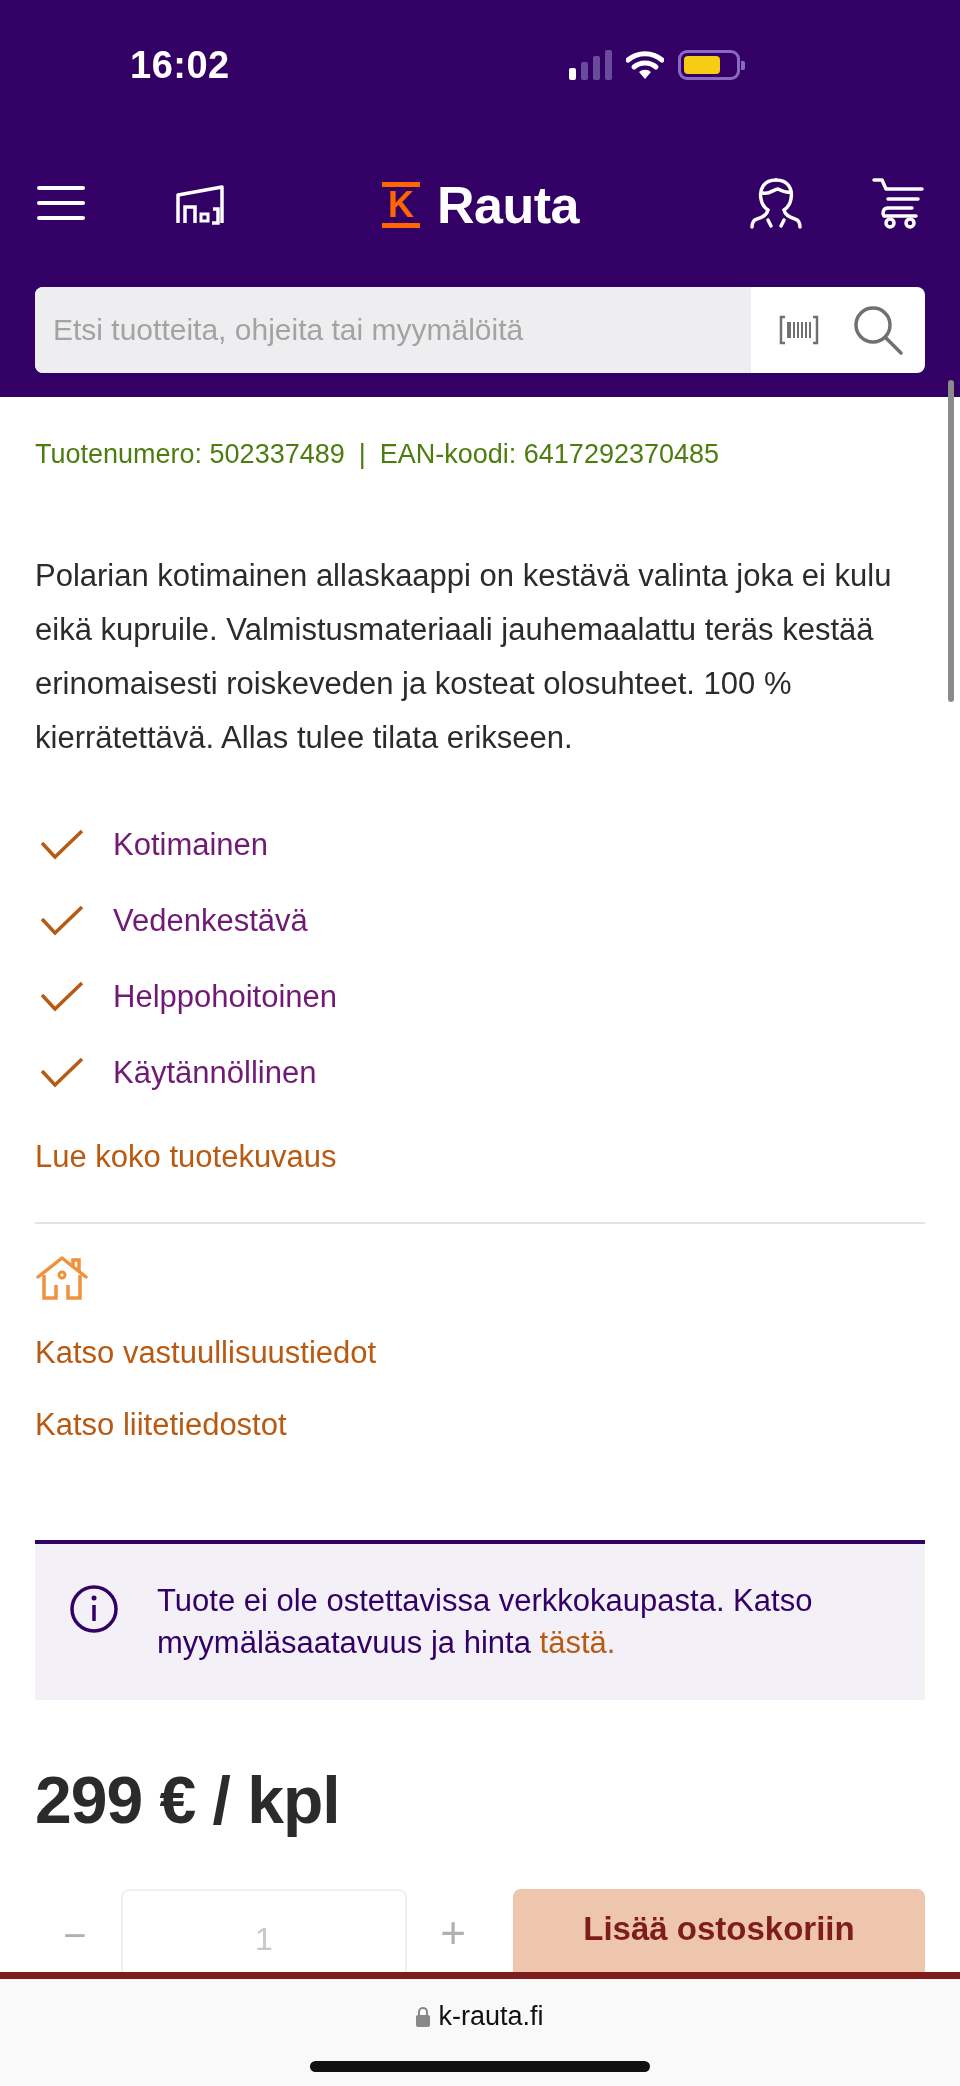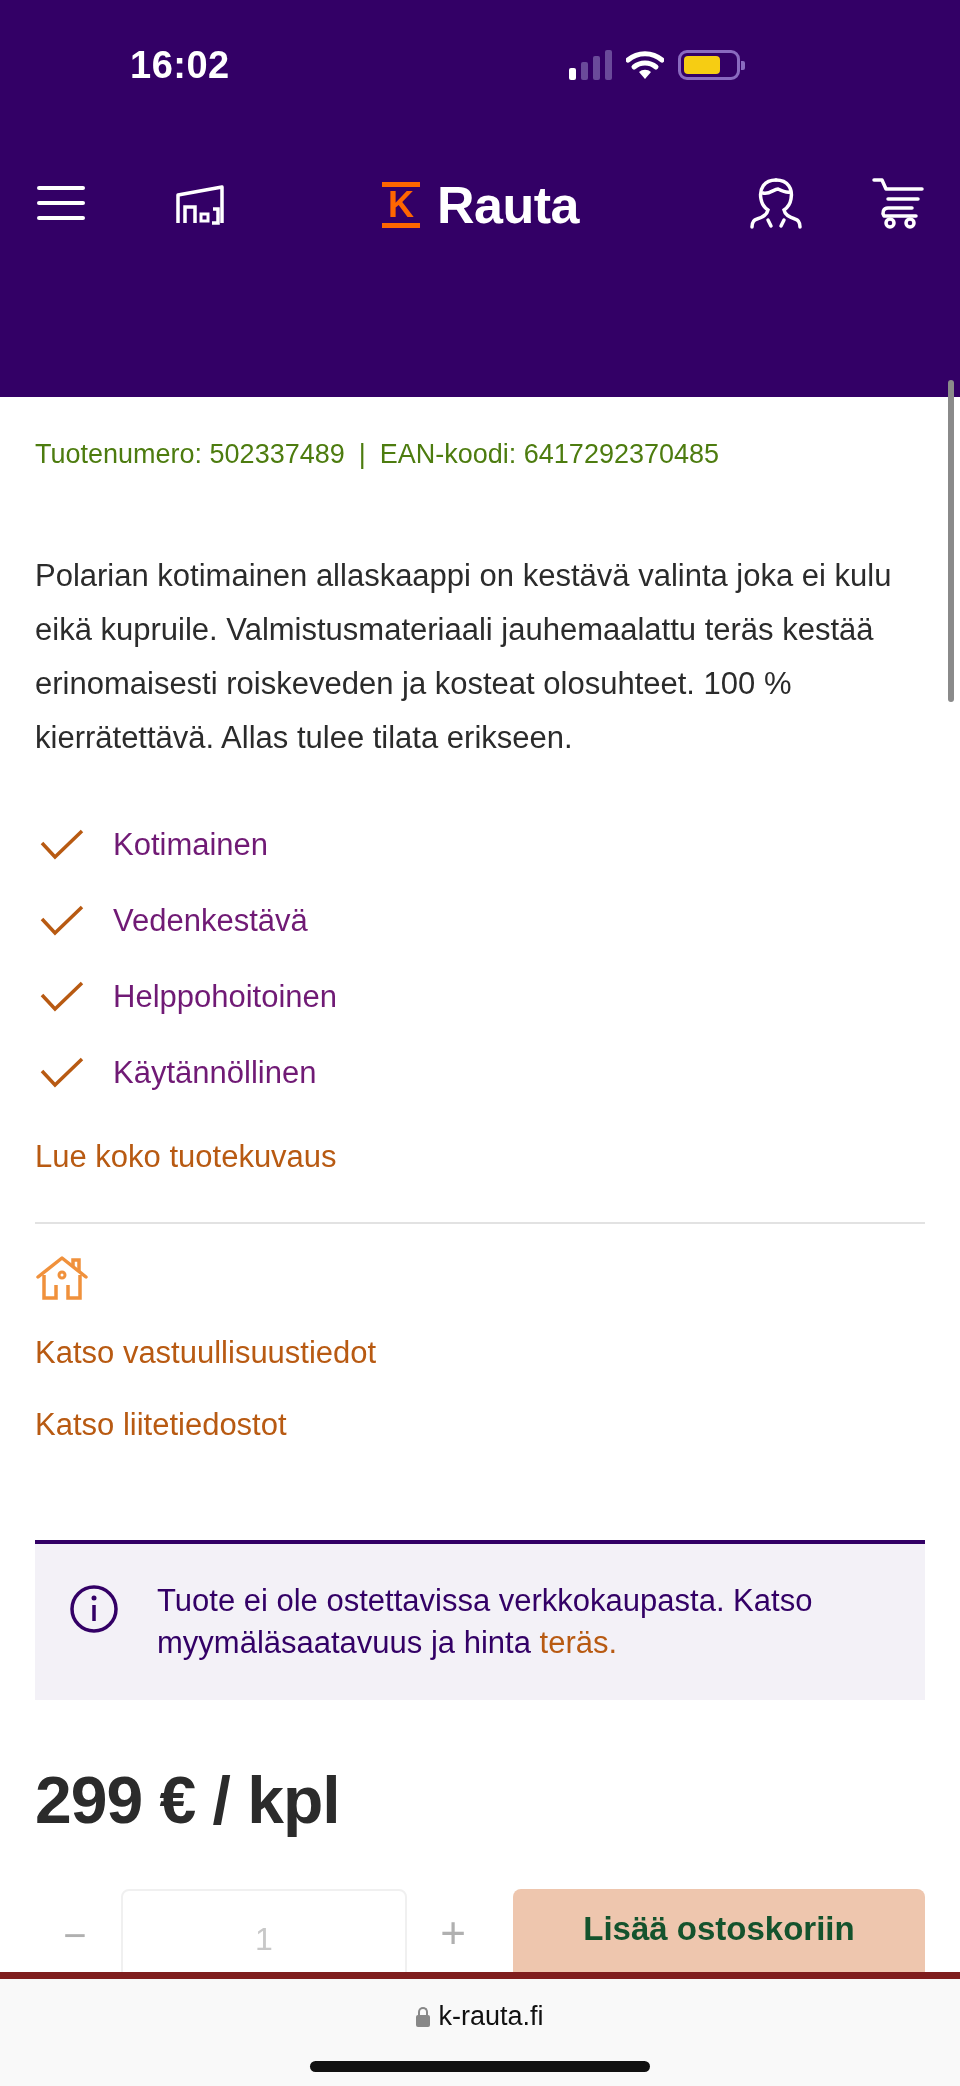--- a/index.html
+++ b/index.html
@@ -55,21 +55,21 @@
     .notice .info-icon { position: absolute; left: 34px; top: 40px; width: 50px; height: 50px; }
     .notice .text { position: absolute; left: 122px; top: 36px; width: 740px; font-size: 31px; line-height: 42px; color: #330066; }
     .notice .text a { color: #b85a12; text-decoration: none; cursor: pointer; }
 
     .price { position: absolute; top: 1365px; left: 0; font-size: 66px; font-weight: bold; color: #2b2b2b; letter-spacing: -1px; }
 
     .buy-row { position: absolute; top: 1492px; left: 0; width: 890px; height: 100px; }
     .qty-minus { position: absolute; left: 20px; top: 26px; width: 40px; height: 40px; font-size: 40px; line-height: 40px; color: #b0b0b0; text-align: center; cursor: pointer; }
     .qty-input { position: absolute; left: 86px; top: 0; width: 286px; height: 100px; border: 2px solid #f0f0f0; border-radius: 8px; text-align: center; font-size: 32px; color: #c8c8c8; font-family: "Liberation Sans", sans-serif; background: #fff; outline: none; }
     .qty-plus { position: absolute; left: 396px; top: 22px; width: 44px; height: 44px; font-size: 44px; line-height: 44px; color: #b0b0b0; text-align: center; cursor: pointer; }
-    .add-to-cart { position: absolute; left: 478px; top: 0; width: 412px; height: 100px; border: none; border-radius: 8px; background: #eec6ae; color: #14532d; font-size: 33px; font-weight: bold; font-family: "Liberation Sans", sans-serif; cursor: pointer; padding-bottom: 20px; }
+    .add-to-cart { position: absolute; left: 478px; top: 0; width: 412px; height: 100px; border: none; border-radius: 8px; background: #eec6ae; color: #7f1d1d; font-size: 33px; font-weight: bold; font-family: "Liberation Sans", sans-serif; cursor: pointer; padding-bottom: 20px; }
 
     
     .browser-bar { position: absolute; left: 0; top: 1972px; width: 960px; height: 114px; background: #f9f9f9; border-top: 7px solid #7f1d1d; z-index: 7; }
     .url { position: absolute; top: 22px; left: 0; width: 960px; display: flex; justify-content: center; align-items: center; gap: 8px; font-size: 27px; color: #111; cursor: pointer; }
     .lock { width: 14px; height: 20px; position: relative; }
     .lock .shackle { position: absolute; left: 2px; top: 0; width: 10px; height: 10px; border: 2px solid #888; border-bottom: none; border-radius: 5px 5px 0 0; }
     .lock .body { position: absolute; left: 0; top: 8px; width: 14px; height: 12px; background: #888; border-radius: 2px; }
     .home-indicator { position: absolute; top: 82px; left: 310px; width: 340px; height: 11px; background: #111; border-radius: 6px; }
   </style>
 </head>
@@ -135,20 +135,43 @@
       <svg width="52" height="52" viewBox="0 0 52 52">
         <path d="M2 3 H10 L14 12 H50" stroke="#fff" stroke-width="3.5" fill="none" stroke-linecap="round" stroke-linejoin="round"></path>
         <path d="M16 22 H46" stroke="#fff" stroke-width="3.5" fill="none" stroke-linecap="round"></path>
         <path d="M40 31 H16 C11 31 10 36 12 39 H44" stroke="#fff" stroke-width="3.5" fill="none" stroke-linecap="round" stroke-linejoin="round"></path>
         <circle cx="18" cy="46" r="4" stroke="#fff" stroke-width="3.5" fill="none"></circle>
         <circle cx="38" cy="46" r="4" stroke="#fff" stroke-width="3.5" fill="none"></circle>
       </svg>
     </div>
   </nav>
 
+  <div class="search">
+    <input class="search-input" type="text" placeholder="Etsi tuotteita, ohjeita tai myymälöitä" style="">
+    <div class="search-actions">
+      <div class="search-btn">
+        <svg width="40" height="30" viewBox="0 0 40 30">
+          <path d="M6 2 H2 V28 H6" stroke="#707070" stroke-width="2.5" fill="none"></path>
+          <path d="M34 2 H38 V28 H34" stroke="#707070" stroke-width="2.5" fill="none"></path>
+          <rect x="8" y="7" width="4" height="16" fill="#707070"></rect>
+          <rect x="14" y="7" width="2" height="16" fill="#707070"></rect>
+          <rect x="18" y="7" width="2" height="16" fill="#707070"></rect>
+          <rect x="22" y="7" width="2" height="16" fill="#707070"></rect>
+          <rect x="26" y="7" width="2" height="16" fill="#707070"></rect>
+          <rect x="30" y="7" width="2" height="16" fill="#707070"></rect>
+        </svg>
+      </div>
+      <div class="search-btn">
+        <svg width="54" height="54" viewBox="0 0 54 54">
+          <circle cx="22" cy="22" r="17" stroke="#707070" stroke-width="3.5" fill="none"></circle>
+          <line x1="35" y1="35" x2="50" y2="50" stroke="#707070" stroke-width="3.5" stroke-linecap="round"></line>
+        </svg>
+      </div>
+    </div>
+  </div>
 </header>
 
 <div class="scrollbar"></div>
 
 <main class="content">
   <div class="title-fragment">
     <span style="left:8px"></span>
       <span style="left:18px"></span>
   </div>
 
@@ -199,21 +222,21 @@
   <a class="link" style="top:938px">Katso vastuullisuustiedot</a>
   <a class="link" style="top:1010px">Katso liitetiedostot</a>
 
   <div class="notice">
     <svg class="info-icon" viewBox="0 0 50 50">
       <circle cx="25" cy="25" r="22" stroke="#330066" stroke-width="3.5" fill="none"></circle>
       <circle cx="25" cy="14" r="2.5" fill="#330066"></circle>
       <line x1="25" y1="21" x2="25" y2="37" stroke="#330066" stroke-width="3.5"></line>
     </svg>
     <p class="text">
-      <span>Tuote ei ole ostettavissa verkkokaupasta. Katso myymäläsaatavuus ja hinta </span><a>teräs.</a>
+      <span>Tuote ei ole ostettavissa verkkokaupasta. Katso myymäläsaatavuus ja hinta </span><a>tästä.</a>
     </p>
   </div>
 
   <div class="price">299 € / kpl</div>
 
   <div class="buy-row">
     <div class="qty-minus">−</div>
     <input class="qty-input" type="text" value="1" style="">
     <div class="qty-plus">+</div>
     <button class="add-to-cart">Lisää ostoskoriin</button>

